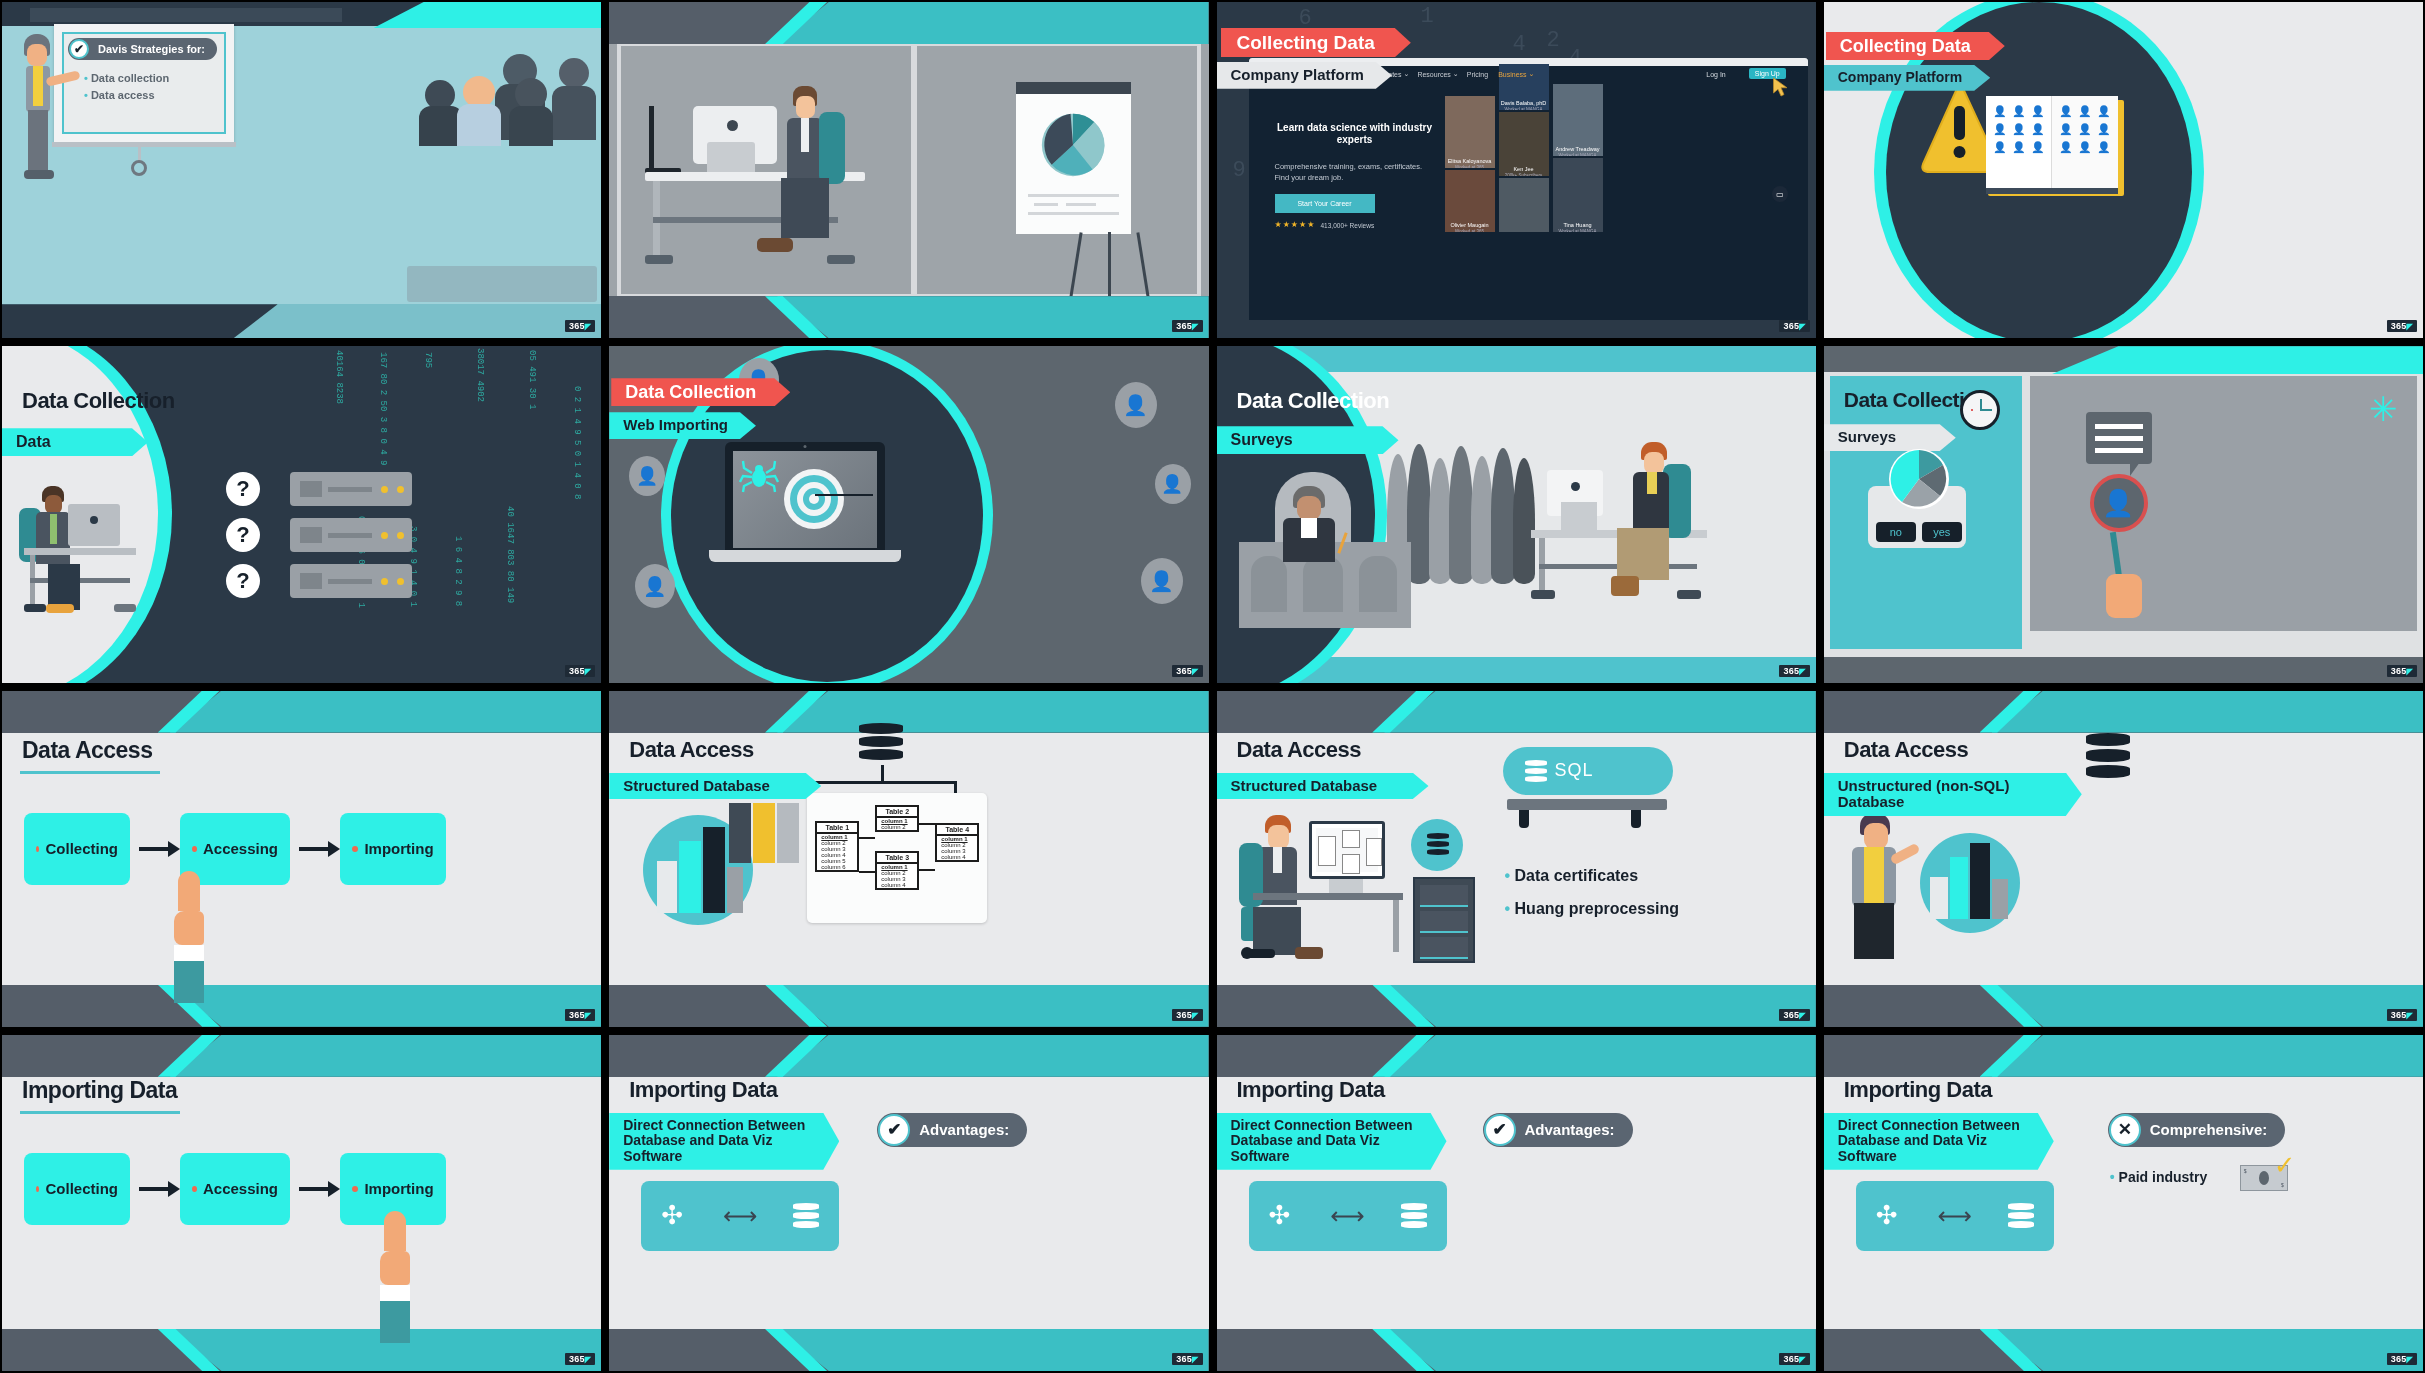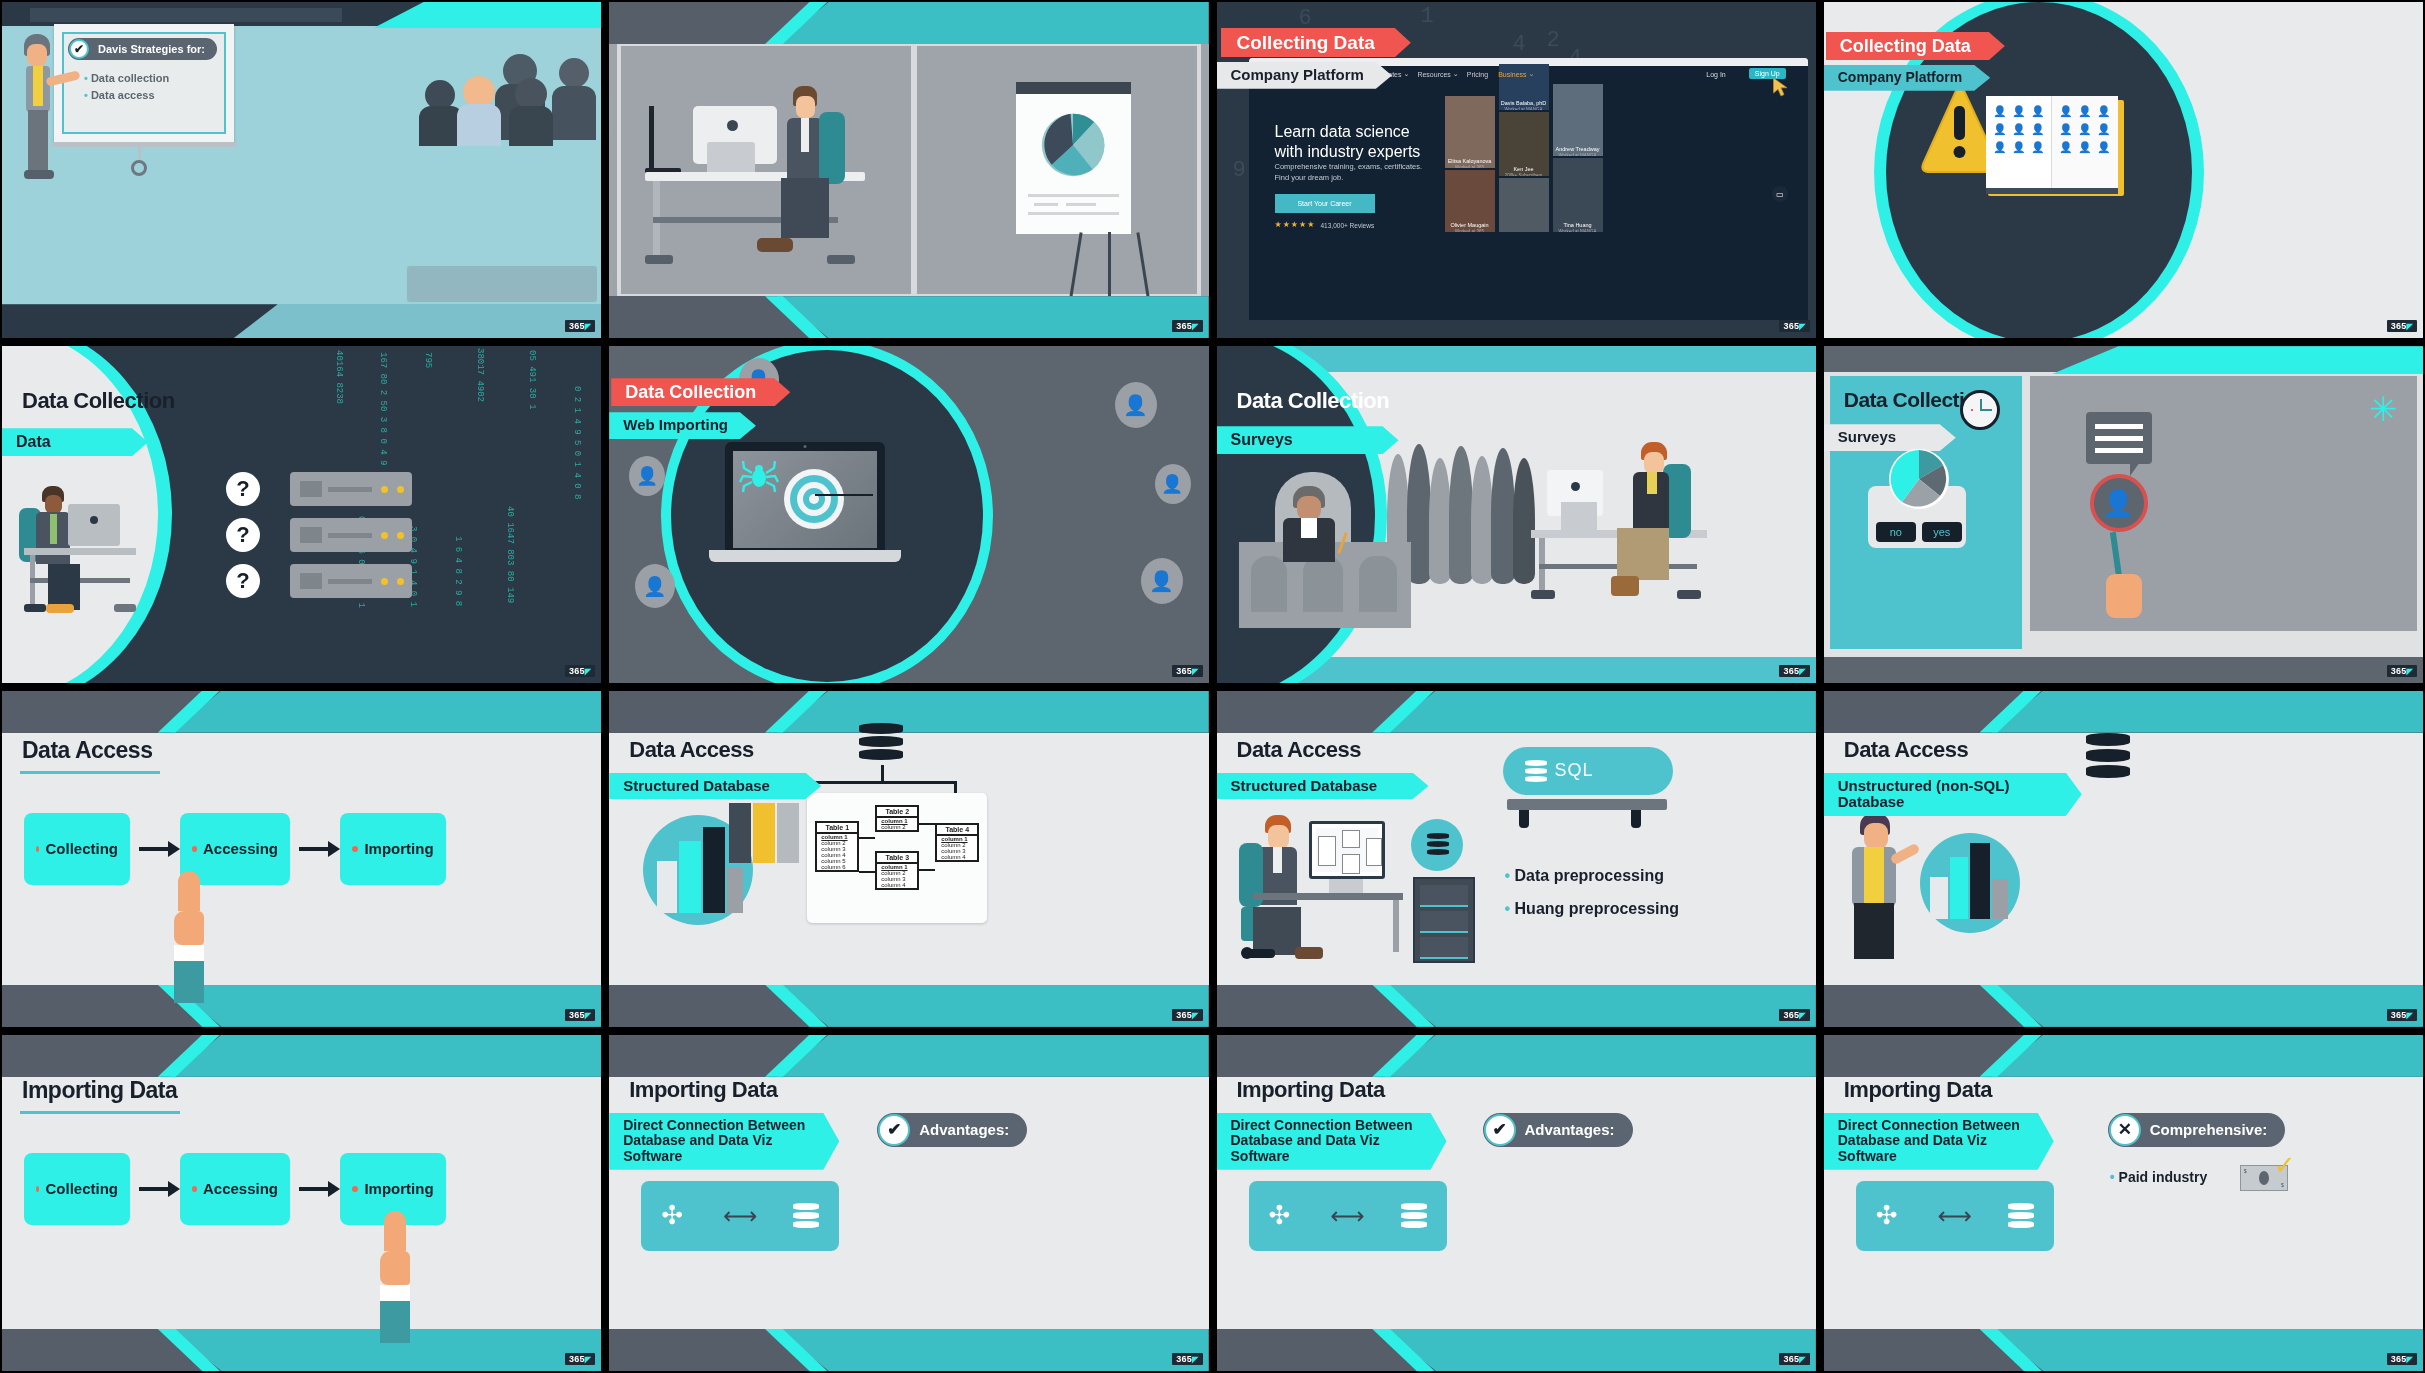--- a/index.html
+++ b/index.html
@@ -104,21 +104,21 @@
   .person-sil { background:#9aa0a6; border-radius:50% 50% 10px 10px; }
 
   .tblbox { background:#fff; border:2px solid #1c1c1c; font-size:6px; font-family:"Liberation Sans", sans-serif; color:#222; }
   .tblbox .hd { text-align:center; font-weight:bold; border-bottom:2px solid #1c1c1c; padding:1px 4px; font-size:7px;}
   .tblbox .rw { padding:0 4px; }
   .tblbox .rw.k { font-weight:bold; text-decoration:underline; }
 
   .navbar { position:absolute; display:flex; align-items:center; font-size:7px; color:#c7ccd2; z-index:6; }
   .navbar span { margin-right:10px; white-space:nowrap; }
   .signup { background:#2ab6c4; color:#fff; padding:2px 6px; border-radius:2px; font-size:7px;}
-  .hero-h { color:#fff; font-weight:normal; font-size:16px; line-height:1.22; }
+  .hero-h { color:#fff; font-weight:bold; font-size:10px; line-height:1.22;text-align:center; }
   .hero-p { color:#c3cad3; font-size:7.5px; line-height:1.4; }
   .cta { background:#44b8c4; color:#fff; font-size:7px; text-align:center; padding:6px 0; width:100px;}
   .rev { color:#c3cad3; font-size:6.5px; }
   .stars { color:#f0b429; font-size:8px; letter-spacing:1px; }
   .ph { background:#4a5a6b; position:absolute; overflow:hidden; }
   .ph b { position:absolute; bottom:4px; left:0; right:0; text-align:center; color:#fff; font-size:5.5px; font-weight:normal;}
   .ph i { position:absolute; bottom:-2px; left:0; right:0; text-align:center; color:#aab; font-size:4.5px; font-style:normal;}
 </style>
 </head>
 <body>
@@ -664,21 +664,21 @@
         <span style="height:6px;background:#fff;"></span>
         <span style="height:6px;background:#fff;margin-top:2px;"></span>
         <span style="height:6px;background:#fff;margin-top:2px;"></span>
       </div>
       <span style="color:#fff;font-size:18px;font-weight:normal;letter-spacing:1px;">SQL</span>
     </div>
     <div style="position:absolute;left:290px;top:108px;width:160px;height:11px;background:#6c757e;border-radius:2px;"></div>
     <div style="position:absolute;left:302px;top:119px;width:10px;height:18px;background:#16202a;border-radius:0 0 4px 4px;"></div>
     <div style="position:absolute;left:414px;top:119px;width:10px;height:18px;background:#16202a;border-radius:0 0 4px 4px;"></div>
     <ul class="bullets" style="left:288px;top:168px;font-size:16px;line-height:2.1;list-style:none;">
-      <li style="list-style:none;"><span>Data preprocessing</span></li>
+      <li style="list-style:none;"><span>Data certificates</span></li>
       <li style="list-style:none;"><span>Huang preprocessing</span></li>
     </ul>
     <div class="wm"><span>365</span><i>◤</i></div>
   </div>
 
   <div class="tile">
     <div class="band-top"></div>
     <div class="band-bot"></div>
     <div class="title t-dark" style="left:20px;top:46px;font-size:22px;">Data Access</div>
     <div class="ribbon" style="left:0px;top:82px;font-size:15px;width:258px;">

